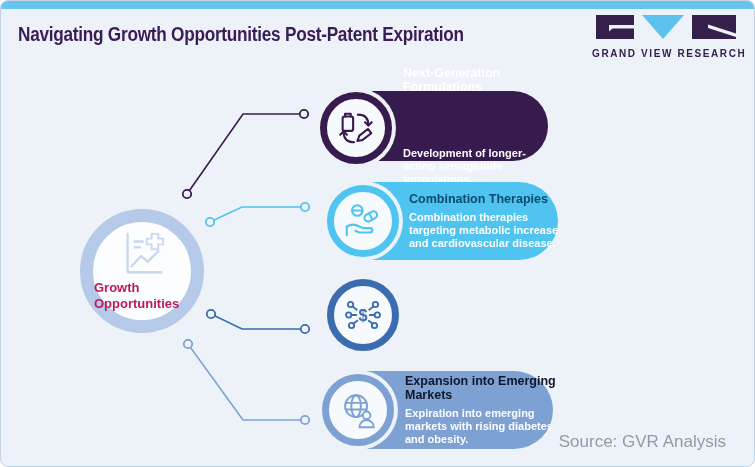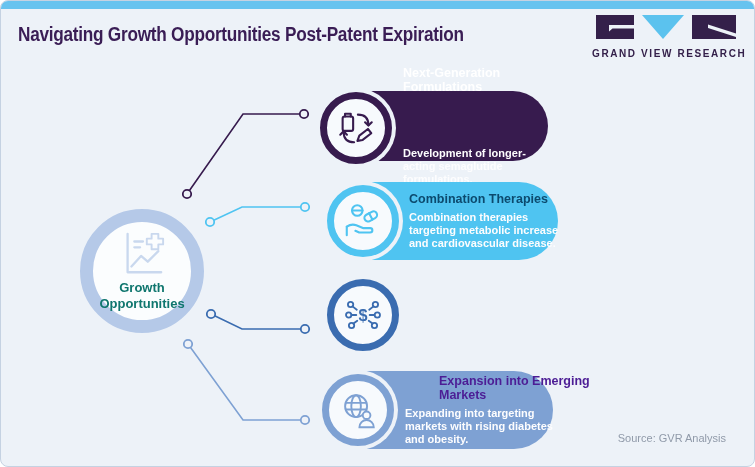--- a/index.html
+++ b/index.html
@@ -8,21 +8,21 @@
   .topbar{position:absolute;left:0;top:0;width:100%;height:8px;background:#67c3ef;}
   .page-title{position:absolute;left:17px;top:22px;margin:0;font-size:20px;font-weight:bold;
     color:#3a1d55;letter-spacing:-0.3px;transform:scaleX(0.86);transform-origin:left center;white-space:nowrap;}
   
   .logo{position:absolute;right:14px;top:13px;width:148px;text-align:center;}
   .logo-text{margin-top:4px;font-size:10px;font-weight:bold;letter-spacing:1.6px;color:#34204a;white-space:nowrap;}
   
   .hub{position:absolute;left:79px;top:208px;width:124px;height:124px;box-sizing:border-box;
     border:13px solid #b5c9e8;border-radius:50%;background:#fbfdfe;
     display:flex;flex-direction:column;align-items:center;justify-content:center;}
-  .hub-label{font-size:13px;font-weight:bold;color:#0f766e;text-align:center;width:96px;line-height:1.25;margin-top:2px;}
+  .hub-label{font-size:13px;font-weight:bold;color:#be185d;text-align:left;width:96px;line-height:1.25;margin-top:2px;}
   
   .connectors{position:absolute;left:0;top:0;width:755px;height:467px;pointer-events:none;}
   .connectors polyline{fill:none;stroke:currentColor;stroke-width:1.6px;}
   .connectors circle{fill:#eef2f8;stroke:currentColor;stroke-width:1.8px;}
   
   .pill{position:absolute;border-radius:39px;box-sizing:border-box;color:#fff;
     display:flex;flex-direction:column;justify-content:center;padding-left:85px;z-index:2;}
   .card-title{font-size:12.5px;font-weight:bold;line-height:1.12;width:152px;}
   .card-desc{font-size:11px;font-weight:bold;line-height:1.2;width:152px;margin-top:5px;color:#fdfdfe;}
   .badge{position:absolute;width:58px;height:58px;border-radius:50%;background:#f7fafd;
@@ -32,21 +32,21 @@
   .c1-pill{left:317px;top:90px;width:230px;height:70px;gap:48px;}
   .c2-pill{left:323px;top:181px;width:234px;height:78px;}
   .c3-pill{left:323px;top:276px;width:234px;height:76px;}
   .c4-pill{left:319px;top:370px;width:233px;height:78px;}
   .c1-badge{left:319px;top:91px;}
   .c2-badge{left:326px;top:184px;}
   .c3-badge{left:326px;top:278px;}
   .c4-badge{left:321px;top:373px;}
   .icon-stroke{fill:none;stroke:currentColor;stroke-width:2.2px;stroke-linecap:round;stroke-linejoin:round;}
   .icon-fillbg{fill:#f7fafd;stroke:currentColor;stroke-width:2.2px;}
-  .source-note{position:absolute;right:28px;top:431px;font-size:11px;color:#909aa9;}
+  .source-note{position:absolute;right:28px;top:431px;font-size:17px;color:#909aa9;}
 </style>
 </head>
 <body>
 
 <div class="canvas">
   <div class="topbar"></div>
 
   <h1 class="page-title">Navigating Growth Opportunities Post-Patent Expiration</h1>
 
   <div class="logo">
@@ -147,22 +147,22 @@
         <circle cx="37" cy="22" r="2.8"></circle>
           <path d="M34 22 h-5"></path>
         <circle cx="34" cy="33" r="2.8"></circle>
           <path d="M32 31 l-4-3"></path>
       </g>
       <text x="22" y="28" text-anchor="middle" font-size="17" font-weight="bold" font-family="Liberation Sans, sans-serif" fill="currentColor">$</text>
     </svg>
   </div>
 
   <div class="pill c4-pill" style="background-color: rgb(126, 161, 211);">
-    <div class="card-title" style="color: #4c1d95; margin-left: 34px;">Expansion into Emerging Markets</div>
-    <div class="card-desc">Expanding into targeting markets with rising diabetes and obesity.</div>
+    <div class="card-title" style="color: #0f172a;">Expansion into Emerging Markets</div>
+    <div class="card-desc">Expiration into emerging markets with rising diabetes and obesity.</div>
   </div>
   <div class="badge c4-badge" style="border-color: rgb(126, 161, 211); color: rgb(126, 161, 211);">
     <svg width="42" height="42" viewBox="0 0 44 44">
       <g class="icon-stroke" style="stroke-width:2px">
         <circle cx="20" cy="18" r="11.5"></circle>
         <ellipse cx="20" cy="18" rx="5" ry="11.5"></ellipse>
         <path d="M9.5 14.5 h21"></path>
         <path d="M9.5 21.5 h21"></path>
       </g>
       <g class="icon-fillbg" style="stroke-width:2px">

